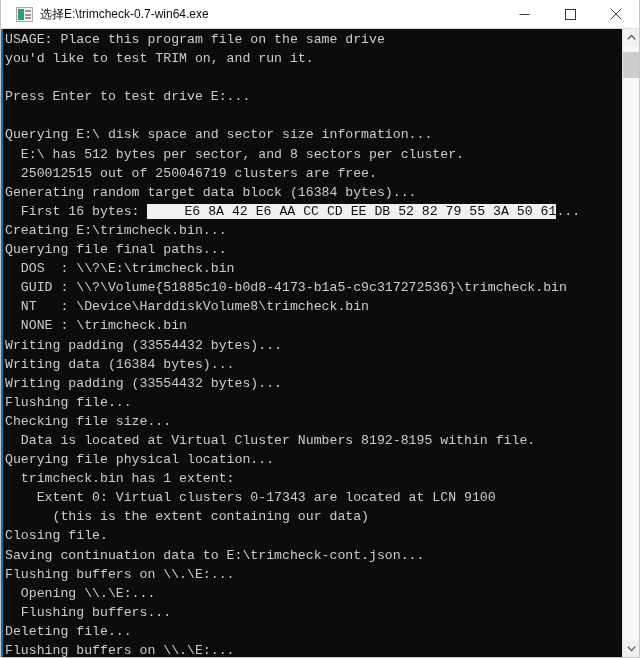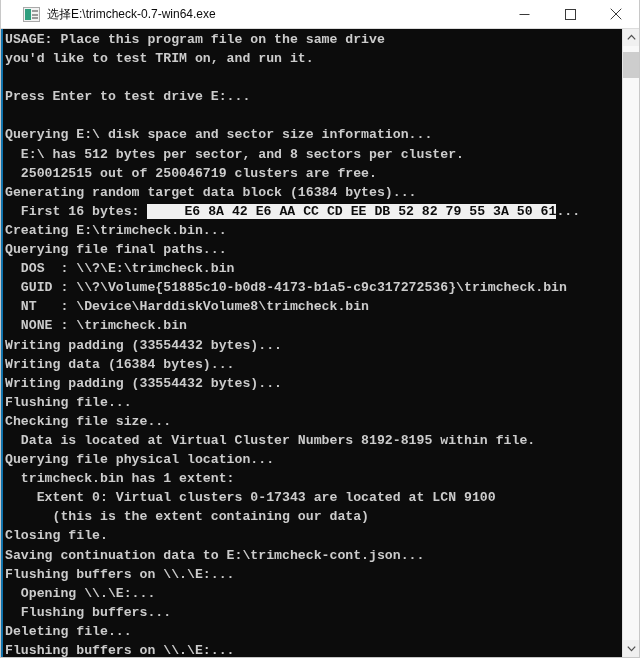--- a/index.html
+++ b/index.html
@@ -32,21 +32,21 @@
     background: #ffffff;
     border-bottom: 1px solid #dcdcdc;
     display: flex;
     align-items: center;
     box-sizing: border-box;
     user-select: none;
   }
   #titlebar-left {
     display: flex;
     align-items: center;
-    padding-left: 22px;
+    padding-left: 15px;
     flex: 1 1 auto;
     min-width: 0;
   }
   .app-icon {
     width: 17px;
     height: 15px;
     flex: 0 0 auto;
     position: relative;
     margin-right: 7px;
     background: #f2f2f2;
@@ -127,21 +127,20 @@
     font-family: "Liberation Mono", "DejaVu Sans Mono", monospace;
     font-size: 13.2px;
     line-height: 19.1px;
     color: #cccccc;
     white-space: pre;
     letter-spacing: 0px;
   }
   .line {
     height: 19.1px;
     white-space: pre;
-    font-weight: bold;
   }
   .sel {
     background: #f0f0f0;
     color: #0c0c0c;
     padding-left: 37px;
   }
 
   
   #scrollbar {
     position: absolute;

